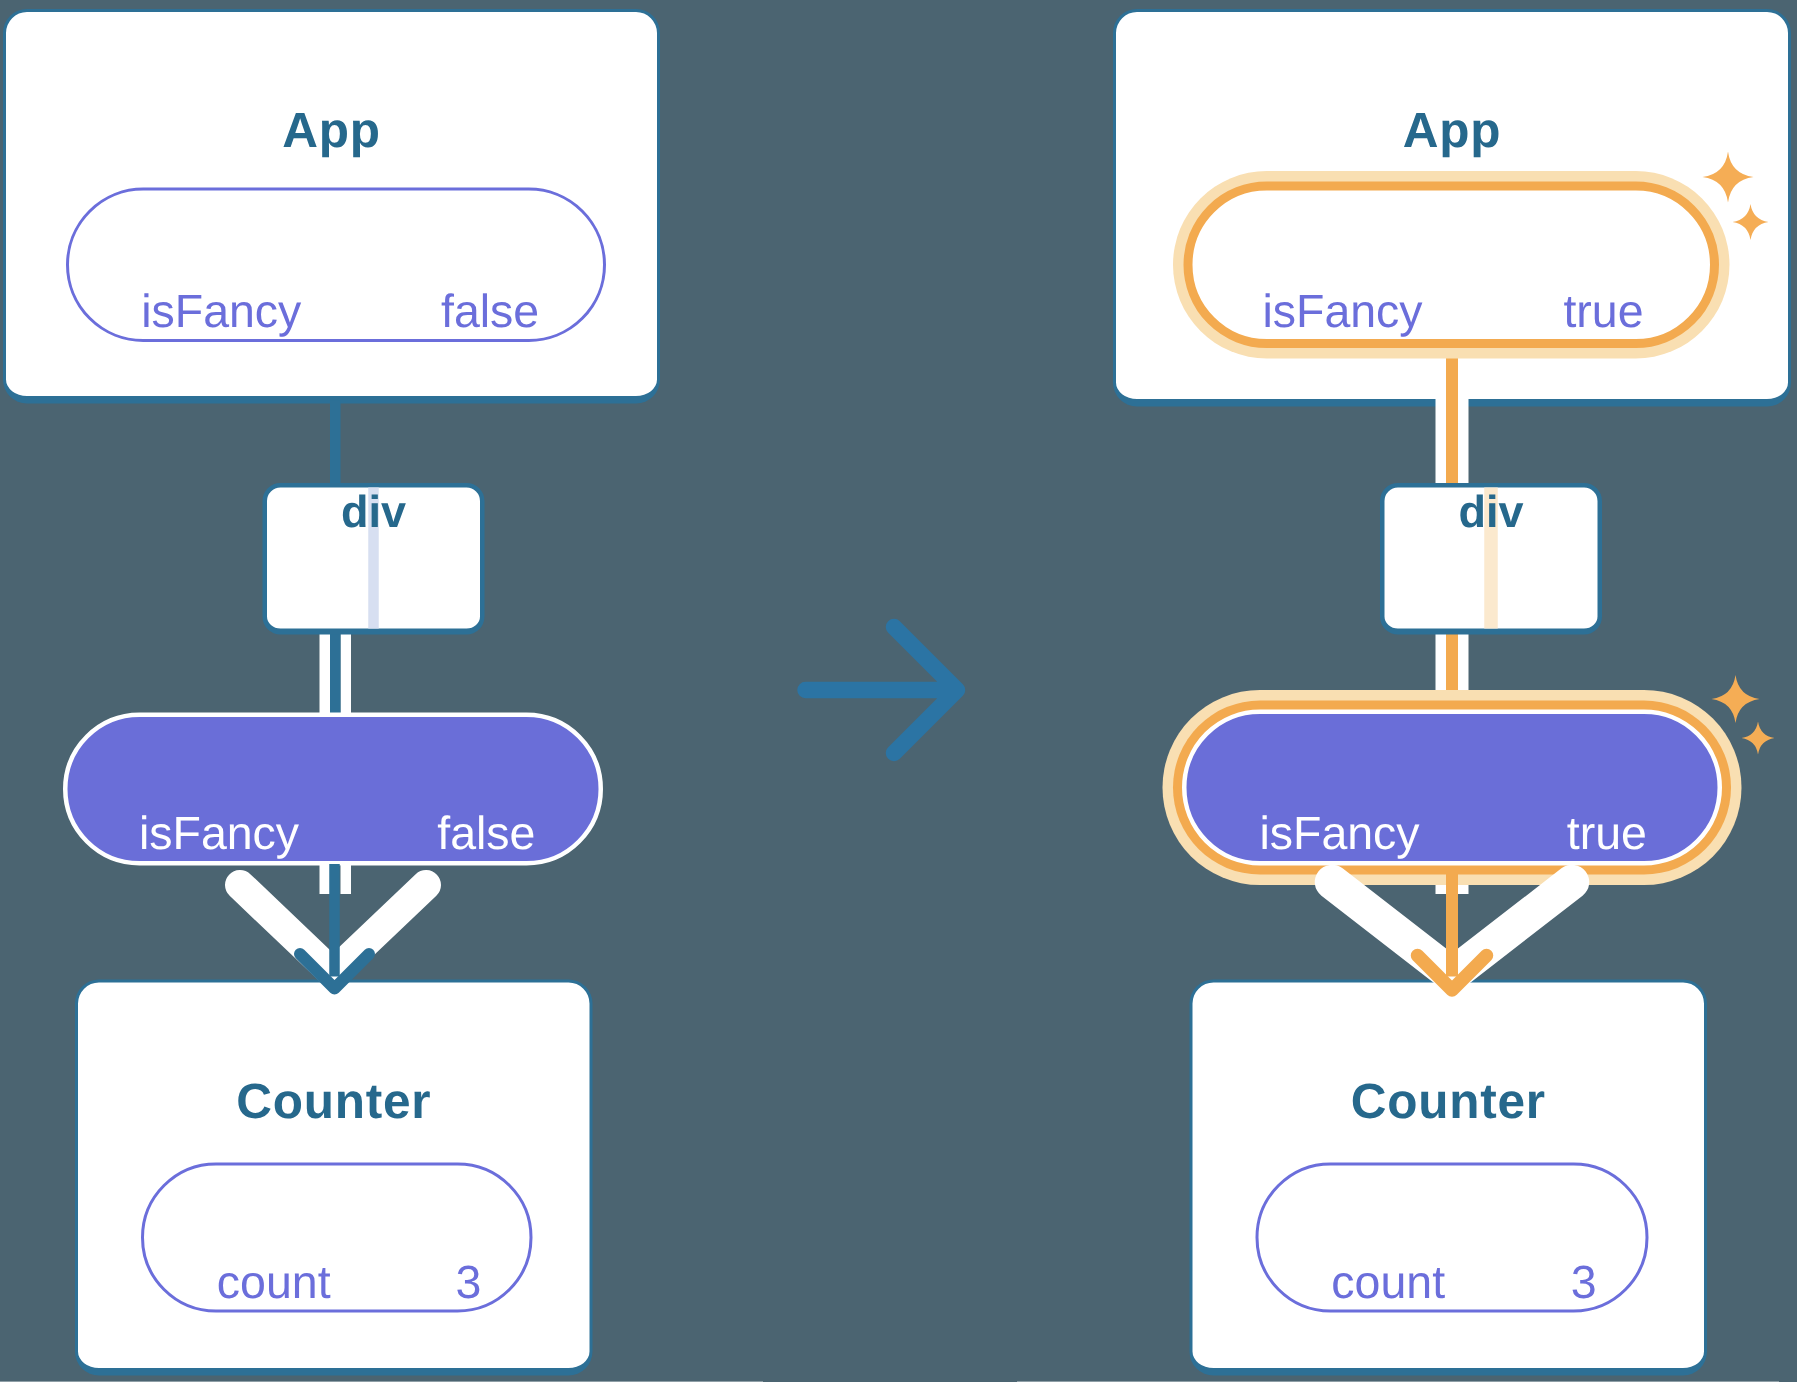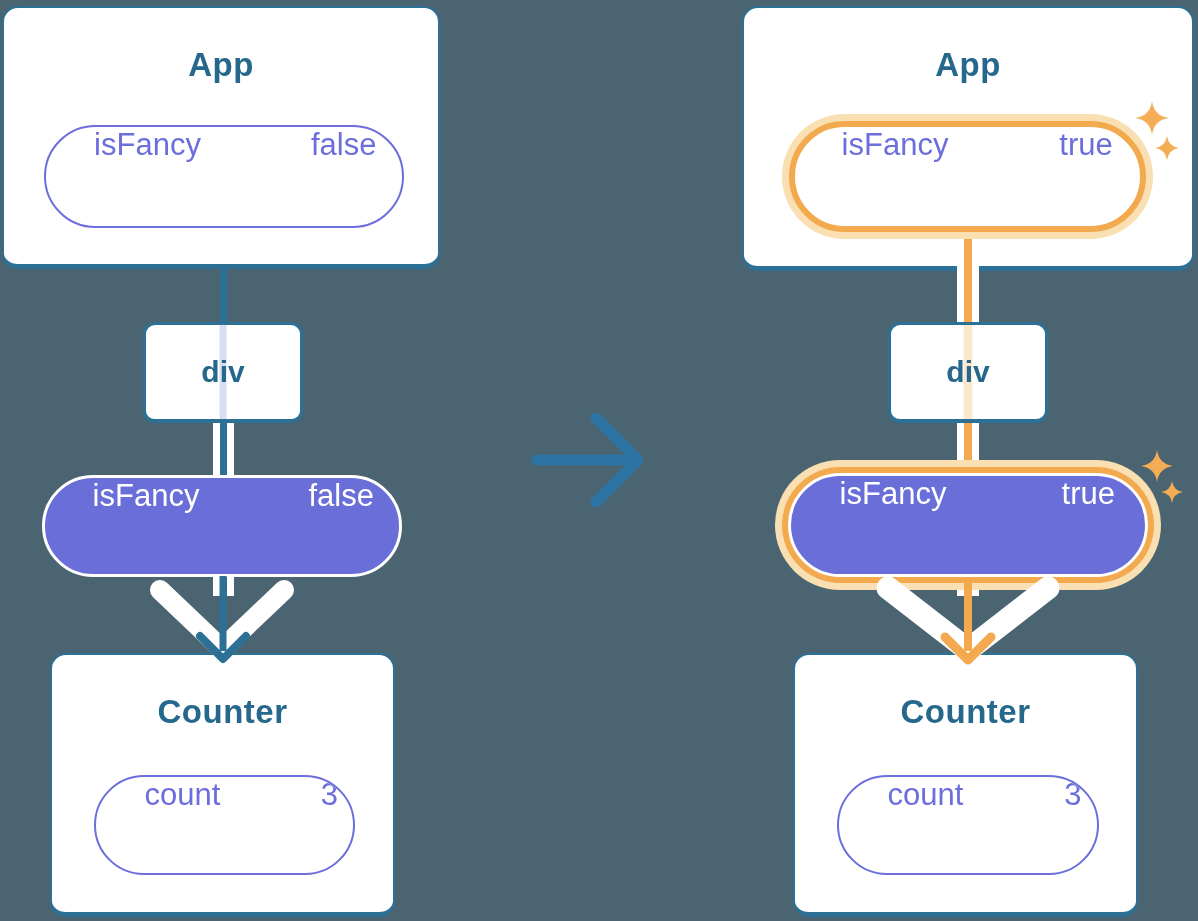--- a/index.html
+++ b/index.html
@@ -9,28 +9,28 @@
     font-family: "Liberation Sans", sans-serif;
     overflow:hidden;
   }
   .card {
     position:absolute; background:#fff;
     border:2.5px solid var(--color-card-border,#2D7096);
     border-bottom-width:5px; border-radius:16px;
     box-sizing:border-box;
   }
   .card-title {
-    position:absolute; left:0; top:38px; width:100%;
+    position:absolute; left:0; top:60px; width:100%;
     text-align:center; font-size:33px; font-weight:600;
     color: var(--color-title,#26688C); letter-spacing:.5px;
   }
   .vline { position:absolute; }
   .pill {
-    position:absolute; display:flex; align-items:flex-start;
-    border-radius:999px; box-sizing:border-box; overflow:hidden;gap:17px;
+    position:absolute; display:flex; align-items:flex-end;
+    border-radius:999px; box-sizing:border-box; overflow:hidden;
   }
   .pill-outline {
     background:#fff; border:2.5px solid var(--color-purple,#6B6EDB);
     color: var(--color-purple,#6B6EDB);
   }
   .pill-solid {
     background: var(--color-purple-fill,#6A6ED8);
     border:3px solid #fff; color:#fff;
   }
   .pill-orange-ring {
@@ -46,24 +46,24 @@
   }
   .seg { display:flex; align-items:center; justify-content:center;
          font-size:31px; flex:1 1 auto; }
   .seg.fixed { flex:0 0 auto; }
   .seg.bold { font-weight:normal; }
   .pill-divider { flex:0 0 2.5px; }
   .pd-purple { background: var(--color-purple,#6B6EDB); }
   .pd-white  { background:#fff; }
   .pd-orange { background: var(--color-orange,#F3AA4F); flex-basis:3px; }
   .div-box {
-    position:absolute; width:160px; height:101px;
+    position:absolute; width:148px; height:101px;
     background:#fff; border:3px solid var(--color-card-border,#2D7096);
     border-bottom-width:4px; border-radius:12px; box-sizing:border-box;
-    display:flex; align-items:center; justify-content:center;
+    display:flex; align-items:flex-start; justify-content:center;margin-left:32px;
   }
   .div-label { font-size:30px; font-weight:600; color: var(--color-title,#26688C); z-index:1; }
   .inner-line { position:absolute; top:0; bottom:0; left:50%; transform:translateX(-50%); }
   .lavender { width:7px; background: var(--color-lavender-line,#D7DFF1); }
   .peach    { width:9px; background: var(--color-peach-line,#FBE9CE); }
   .overlay { position:absolute; left:0; top:0; pointer-events:none; }
 </style>
 </head>
 <body>
 

